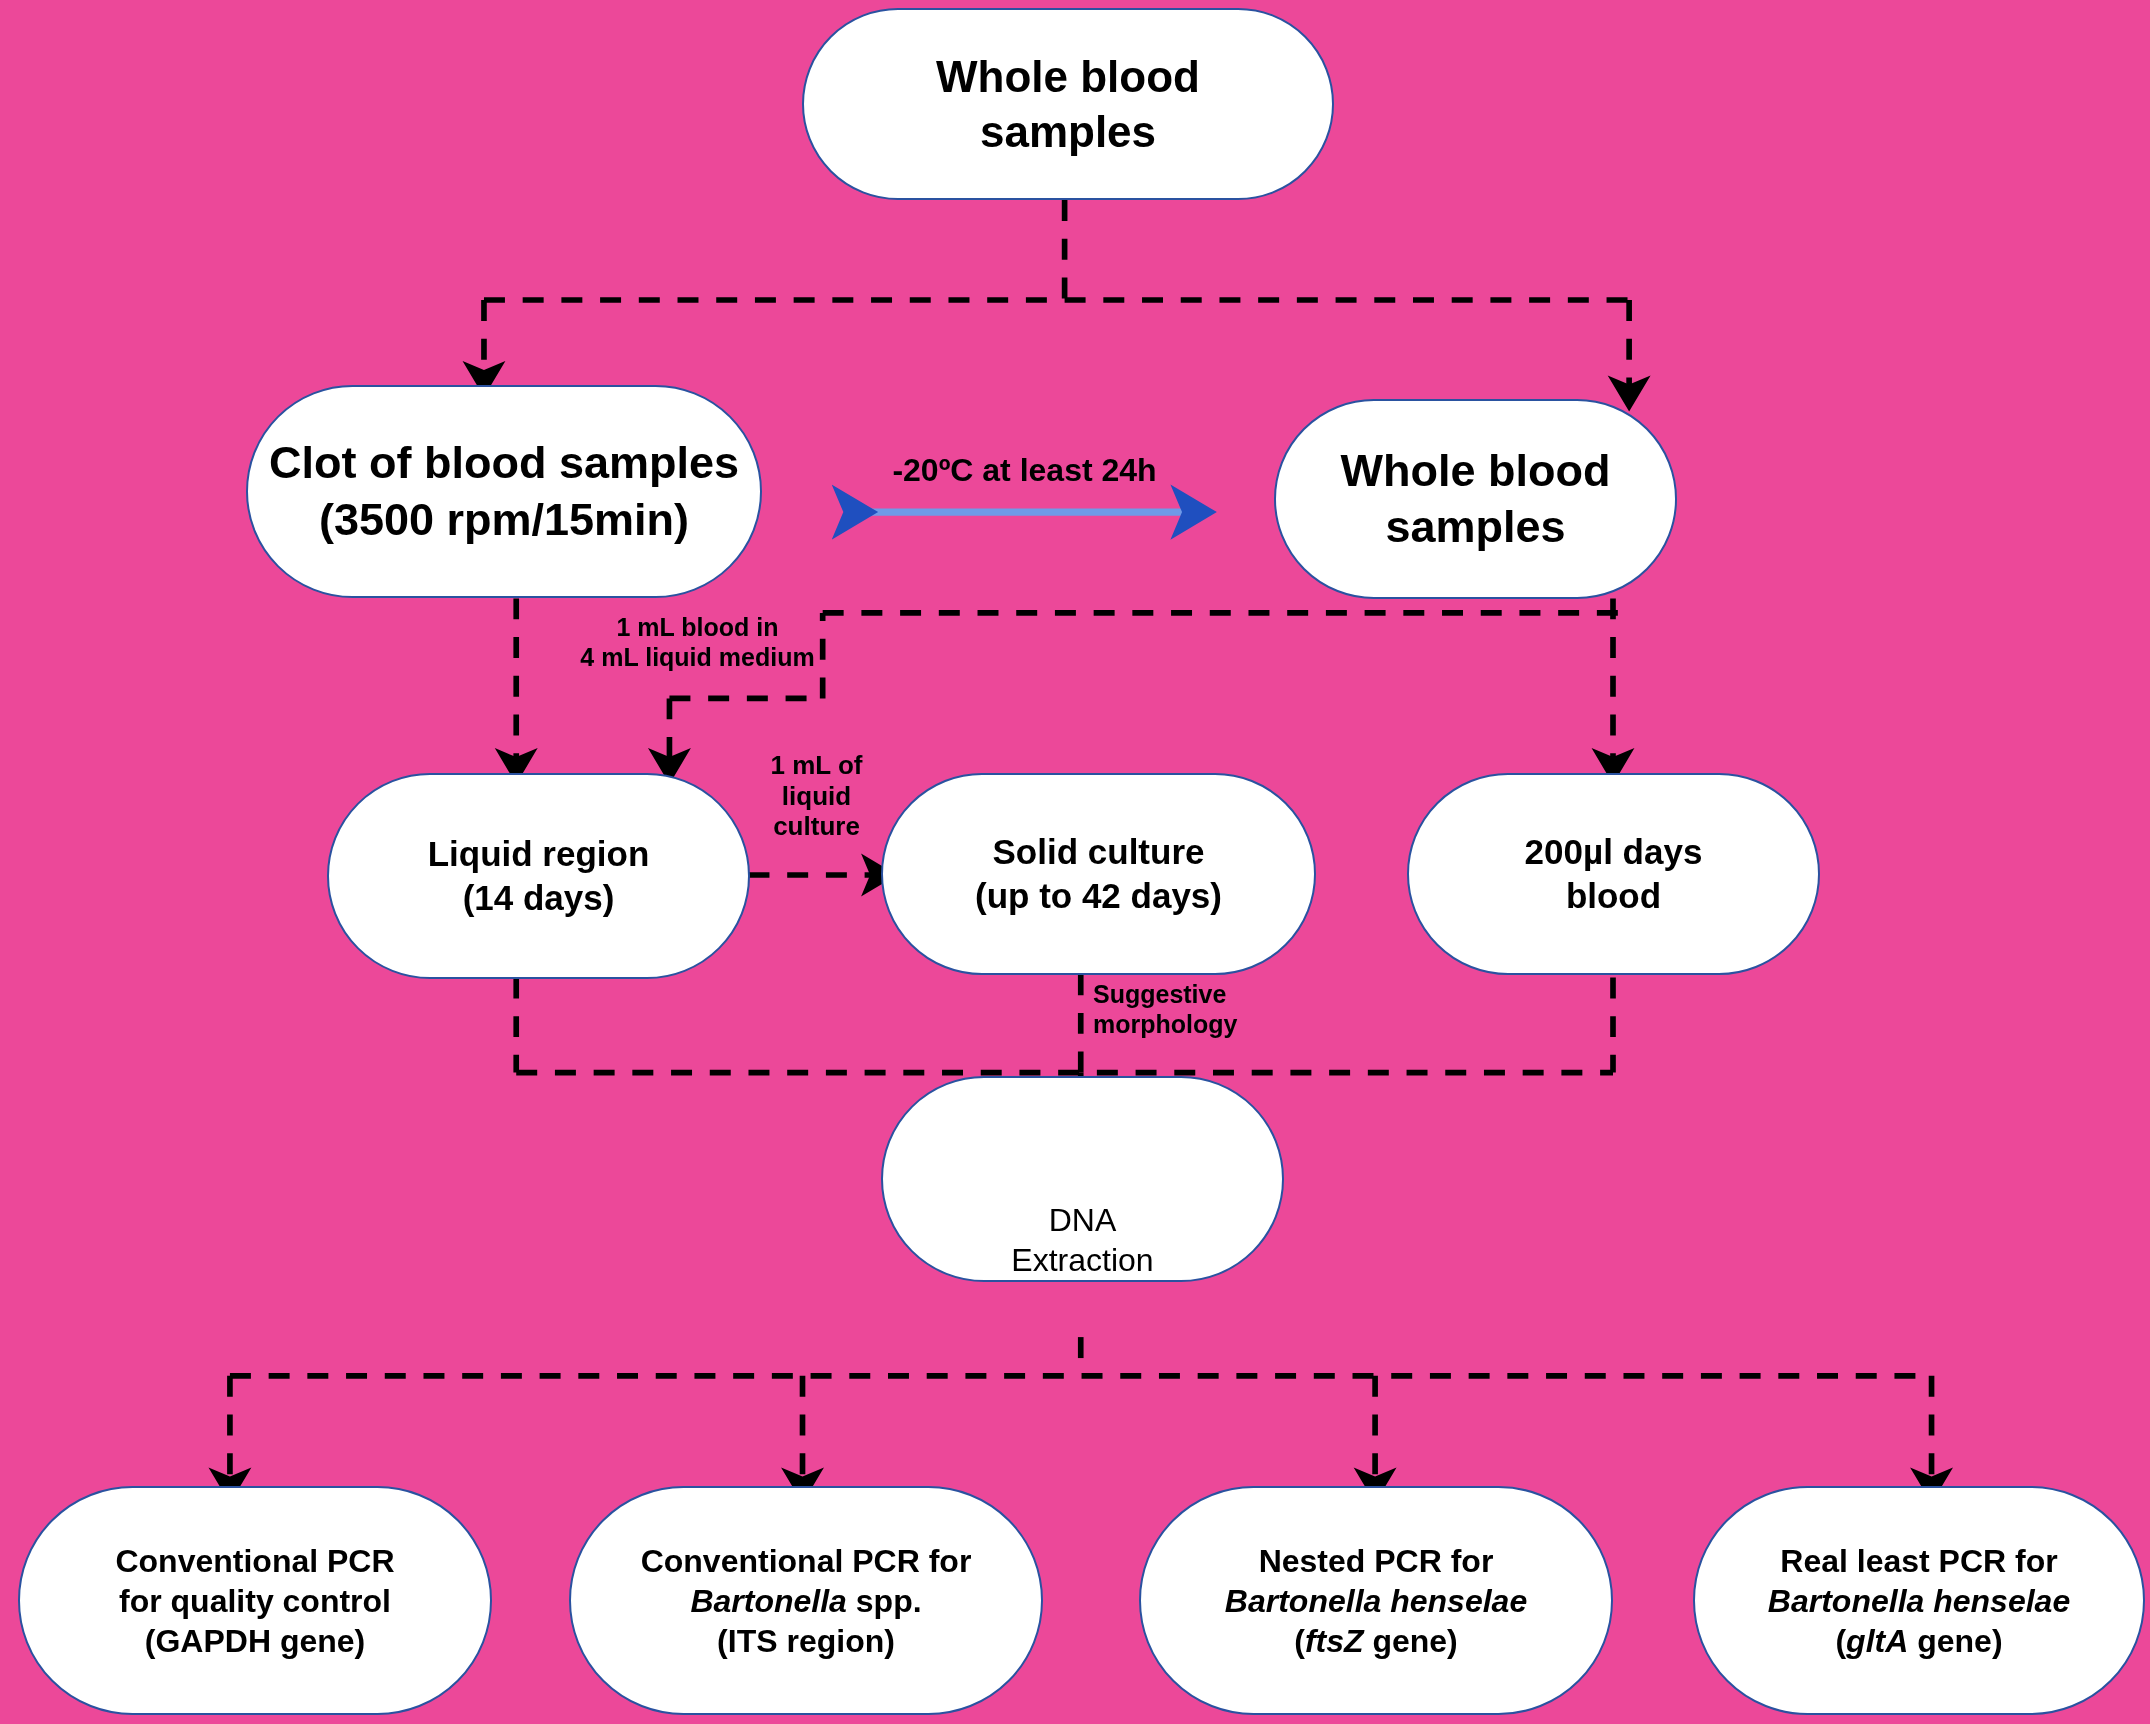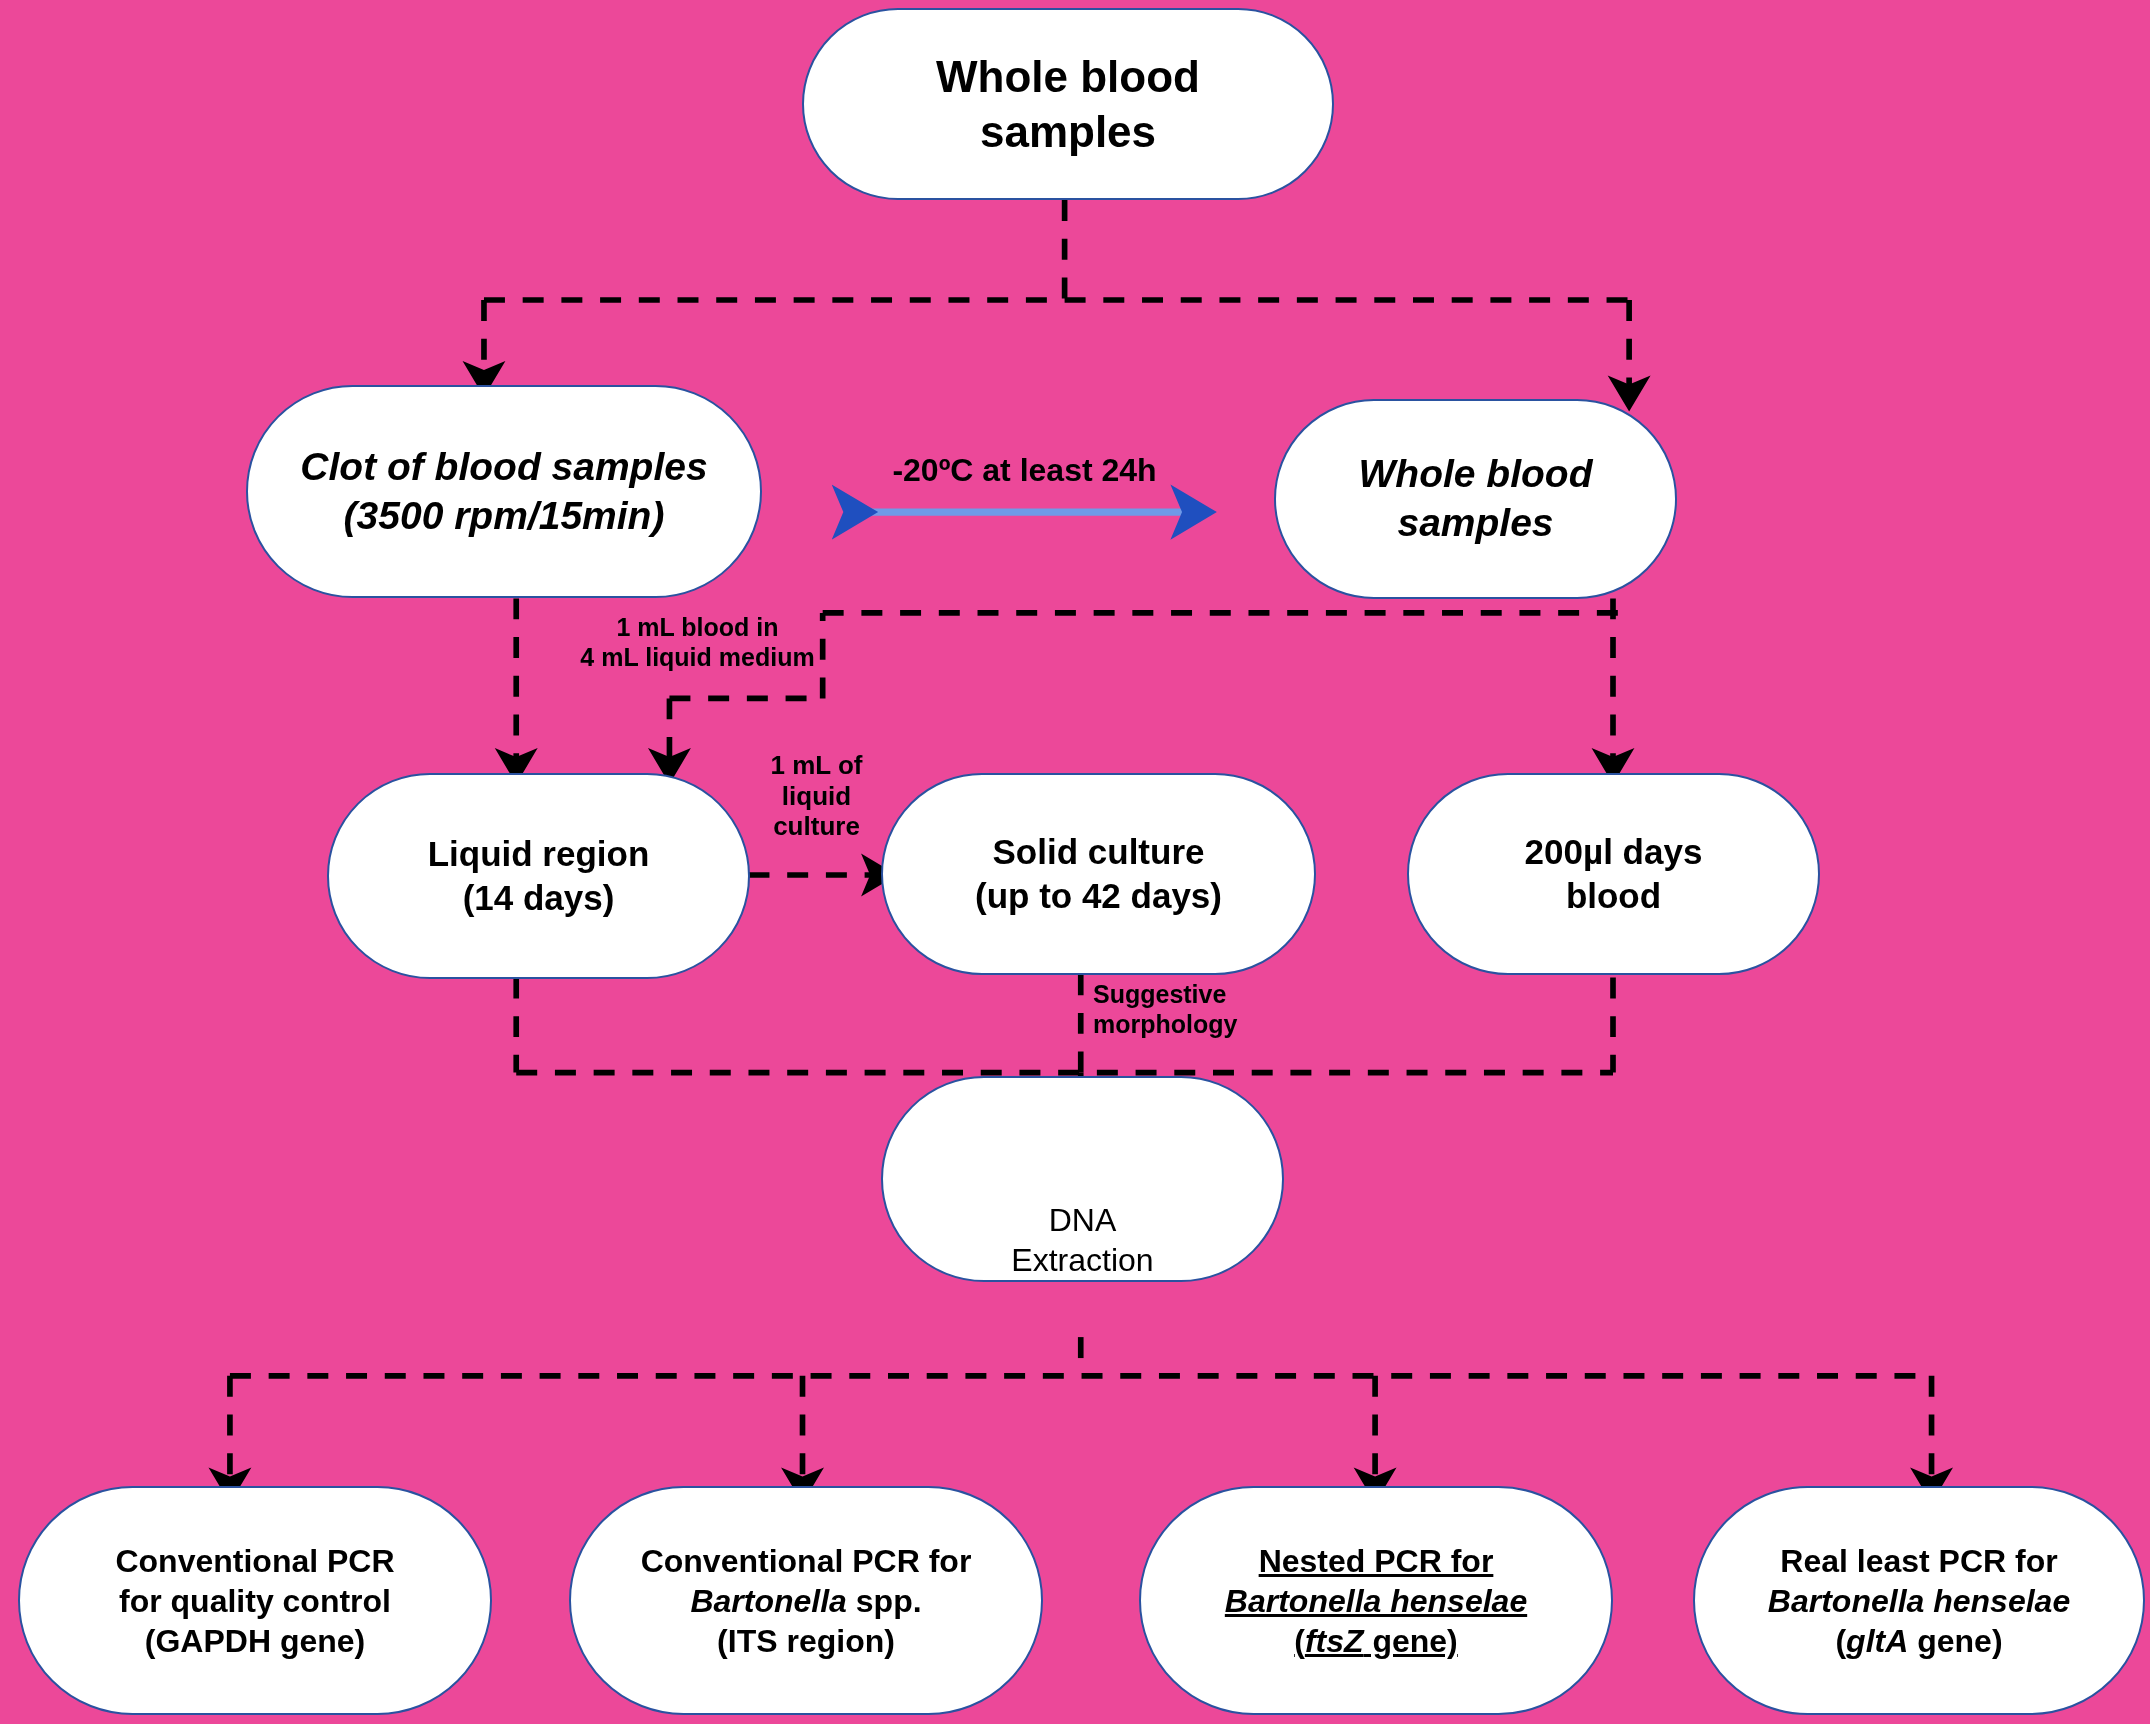--- a/index.html
+++ b/index.html
@@ -27,21 +27,21 @@
     position:absolute;
     color:#000000;
     font-weight:bold;
     text-align:center;
     line-height:1.18;
     white-space:pre-line;
     pointer-events:none;
   }
   
   .f-xl{font-size:44px;}
-  .f-lg{font-size:39px;font-style:italic;}
+  .f-lg{font-size:45px;}
   .f-md{font-size:35px;}
   .f-sm{font-size:32px;}
   .f-xs{font-size:25px;}
   .f-xxs{font-size:26px;}
 </style>
 </head>
 <body>
 
 <div id="stage">
 
@@ -138,21 +138,21 @@
       <span>for quality control</span><br>
       <span>(GAPDH gene)</span></div>
   </div>
 
   <div class="node f-sm" style="left:569px;top:1486px;width:474px;height:229px;">
     <div class="txt"><span>Conventional PCR for</span><br>
       <i>Bartonella</i><span> spp.</span><br>
       <span>(ITS region)</span></div>
   </div>
 
-  <div class="node f-sm" style="left:1139px;top:1486px;width:474px;height:229px;text-decoration:underline;">
+  <div class="node f-sm" style="left:1139px;top:1486px;width:474px;height:229px;">
     <div class="txt"><span>Nested PCR for</span><br>
       <i>Bartonella henselae</i><br>
       <span>(</span><i>ftsZ</i><span> gene)</span></div>
   </div>
 
   <div class="node f-sm" style="left:1693px;top:1486px;width:452px;height:229px;">
     <div class="txt"><span>Real least PCR for</span><br>
       <i>Bartonella henselae</i><br>
       <span>(</span><i>gltA</i><span> gene)</span></div>
   </div>

